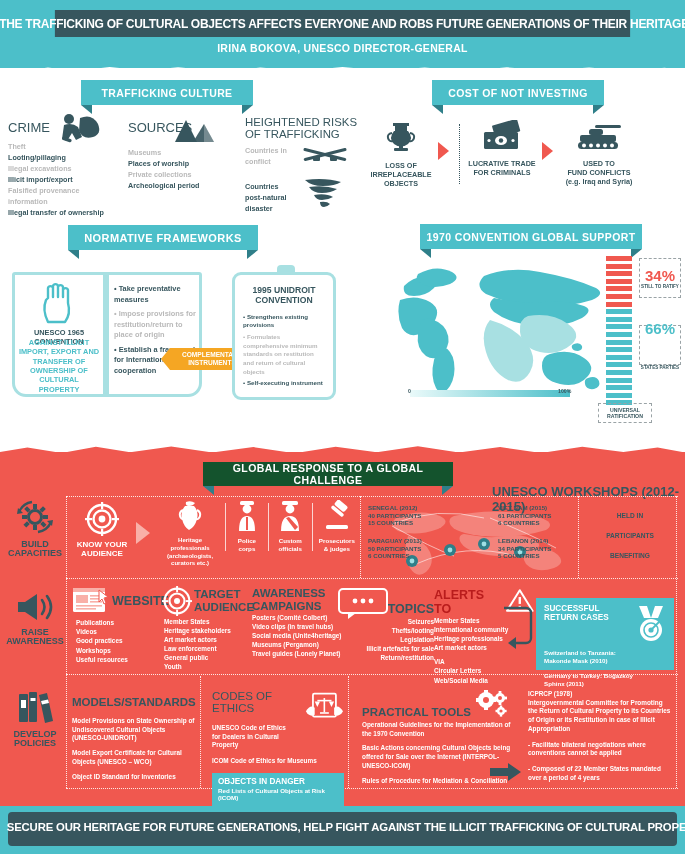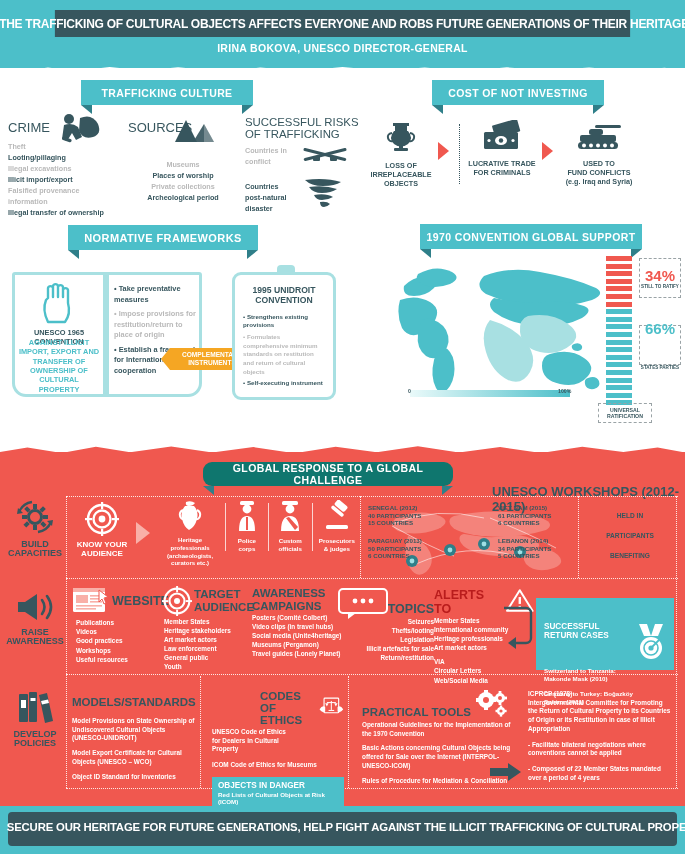--- a/index.html
+++ b/index.html
@@ -116,30 +116,30 @@
   </div>
 </div>
 
 <div class="col" style="left:128px;top:118px;width:110px;">
   <div class="secthead cond" style="font-size:13px;display:inline-block;">SOURCES</div>
   <svg width="42" height="30" style="position:absolute;left:45px;top:-2px;" viewBox="0 0 42 30">
     <path d="M2 26 L13 4 L24 26 Z" fill="#37565e"></path>
     <path d="M20 26 L31 8 L41 26 Z" fill="#37565e" opacity=".92"></path>
     <path d="M31 8 L31 26 L41 26 Z" fill="#fff" opacity=".25"></path>
   </svg>
-  <div class="lst" style="margin-top:24px;text-align:center;">
+  <div class="lst" style="margin-top:12px;">
     <div class="hl-gray">Museums</div>
     <div class="hl-dark">Places of worship</div>
     <div class="hl-gray">Private collections</div>
     <div class="hl-dark">Archeological period</div>
   </div>
 </div>
 
 <div class="col" style="left:245px;top:117px;width:120px;">
-  <div class="secthead cond" style="font-size:11.4px;">SUCCESSFUL RISKS</div>
+  <div class="secthead cond" style="font-size:11.4px;">HEIGHTENED RISKS</div>
   <div class="secthead cond" style="font-size:11.4px;">OF TRAFFICKING</div>
   <div style="position:relative;margin-top:5px;height:26px;">
     <div class="lst hl-gray" style="width:50px;">Countries in conflict</div>
     <svg width="48" height="22" style="position:absolute;left:56px;top:-2px;" viewBox="0 0 48 22">
       <rect x="2" y="9" width="44" height="3" rx="1.5" fill="#37565e" transform="rotate(14 24 10)"></rect>
       <rect x="2" y="9" width="44" height="3" rx="1.5" fill="#37565e" transform="rotate(-14 24 10)"></rect>
       <rect x="12" y="12" width="7" height="5" rx="1" fill="#37565e"></rect>
       <rect x="29" y="12" width="7" height="5" rx="1" fill="#37565e"></rect>
     </svg>
   </div>
@@ -306,21 +306,21 @@
   <div class="cond" style="font-size:15px;font-weight:bold;color:#4cbfc9;">66%</div>
   <div class="cond" style="font-size:4.6px;font-weight:bold;color:#37565e;text-align:center;line-height:1.2;">STATES PARTIES</div>
 </div>
 
 <div style="position:absolute;left:598px;top:403px;width:54px;height:20px;border:1.4px dashed #9aa3a6;display:flex;align-items:center;justify-content:center;">
   <div class="cond" style="font-size:5.2px;font-weight:bold;color:#37565e;text-align:center;line-height:1.2;">UNIVERSAL RATIFICATION</div>
 </div>
 
 <div class="redpanel"></div>
 
-<div class="ribbon cond" style="left:203px;top:462px;width:250px;height:24px;font-size:10.5px;background:#0f766e;border-radius:9px;">GLOBAL RESPONSE TO A GLOBAL CHALLENGE</div>
+<div class="ribbon cond" style="left:203px;top:462px;width:250px;height:24px;font-size:10.5px;background:#14532d;">GLOBAL RESPONSE TO A GLOBAL CHALLENGE</div>
 
 <div class="cond" style="position:absolute;left:492px;top:484px;font-size:13px;font-weight:bold;color:#37565e;">UNESCO WORKSHOPS (2012-2015)</div>
 
 <div class="dotted-v" style="left:66px;top:496px;height:292px;"></div>
 <div class="dotted-h" style="left:66px;top:496px;width:612px;"></div>
 <div class="dotted-h" style="left:66px;top:578px;width:612px;"></div>
 <div class="dotted-h" style="left:66px;top:674px;width:612px;"></div>
 <div class="dotted-v" style="left:360px;top:496px;height:82px;"></div>
 <div class="dotted-v" style="left:578px;top:496px;height:82px;"></div>
 <div class="dotted-v" style="left:676px;top:496px;height:292px;"></div>
@@ -575,21 +575,21 @@
     <div>Web/Social Media</div>
   </div>
 </div>
 
 <svg width="32" height="48" viewBox="0 0 32 48" style="position:absolute;left:502px;top:604px;">
   <path d="M2 4 H24 a5 5 0 0 1 5 5 V34 a5 5 0 0 1 -5 5 H12" fill="none" stroke="#37565e" stroke-width="2.4"></path>
   <path d="M14 33 L6 39 L14 45 Z" fill="#37565e"></path>
 </svg>
 
 <div style="position:absolute;left:536px;top:598px;width:138px;height:72px;background:#4cbfc9;padding:6px 8px;">
-  <div style="display:flex;justify-content:space-between;align-items:flex-start;margin-top:18px;">
+  <div style="display:flex;justify-content:space-between;align-items:flex-start;">
     <div>
       <div class="cond" style="font-size:8.2px;font-weight:bold;color:#fff;line-height:1.1;">SUCCESSFUL</div>
       <div class="cond" style="font-size:8.2px;font-weight:bold;color:#fff;line-height:1.1;">RETURN CASES</div>
     </div>
     <svg width="30" height="40" viewBox="0 0 30 40">
       <path d="M3 2 L11 2 L15 14 L8 14 Z" fill="#fff"></path>
       <path d="M27 2 L19 2 L15 14 L22 14 Z" fill="#fff"></path>
       <circle cx="15" cy="26" r="11" fill="#fff"></circle>
       <circle cx="15" cy="26" r="7" fill="none" stroke="#4cbfc9" stroke-width="1.6"></circle>
       <circle cx="15" cy="26" r="2.6" fill="#4cbfc9"></circle>
@@ -625,21 +625,21 @@
   </div>
   <div style="font-size:6.4px;font-weight:bold;color:#fff;line-height:1.36;margin-top:3px;">
     <div>Model Provisions on State Ownership of Undiscovered Cultural Objects (UNESCO-UNIDROIT)</div>
     <div style="margin-top:6px;">Model Export Certificate for Cultural Objects (UNESCO – WCO)</div>
     <div style="margin-top:6px;">Object ID Standard for Inventories</div>
   </div>
 </div>
 
 <div style="position:absolute;left:212px;top:690px;width:132px;">
   <div style="display:flex;align-items:flex-start;justify-content:space-between;">
-    <div class="cond" style="font-size:11.5px;font-weight:bold;color:#37565e;margin-left:48px;">CODES OF ETHICS</div>
+    <div class="cond" style="font-size:11.5px;font-weight:normal;color:#37565e;">CODES OF ETHICS</div>
     <svg width="44" height="32" viewBox="0 0 44 32">
       <rect x="9" y="2" width="26" height="26" rx="1.5" fill="none" stroke="#fff" stroke-width="2"></rect>
       <rect x="21" y="7" width="1.8" height="16" fill="#fff"></rect>
       <rect x="14" y="9" width="16" height="1.8" fill="#fff"></rect>
       <path d="M11 11 L17 11 L14 17 Z" fill="#fff"></path>
       <path d="M27 11 L33 11 L30 17 Z" fill="#fff"></path>
       <rect x="17" y="23" width="10" height="1.8" fill="#fff"></rect>
       <path d="M1 22 q5 -8 10 -4 l0 8 q-6 3 -10 -4z" fill="#fff"></path>
       <path d="M43 22 q-5 -8 -10 -4 l0 8 q6 3 10 -4z" fill="#fff"></path>
     </svg>

